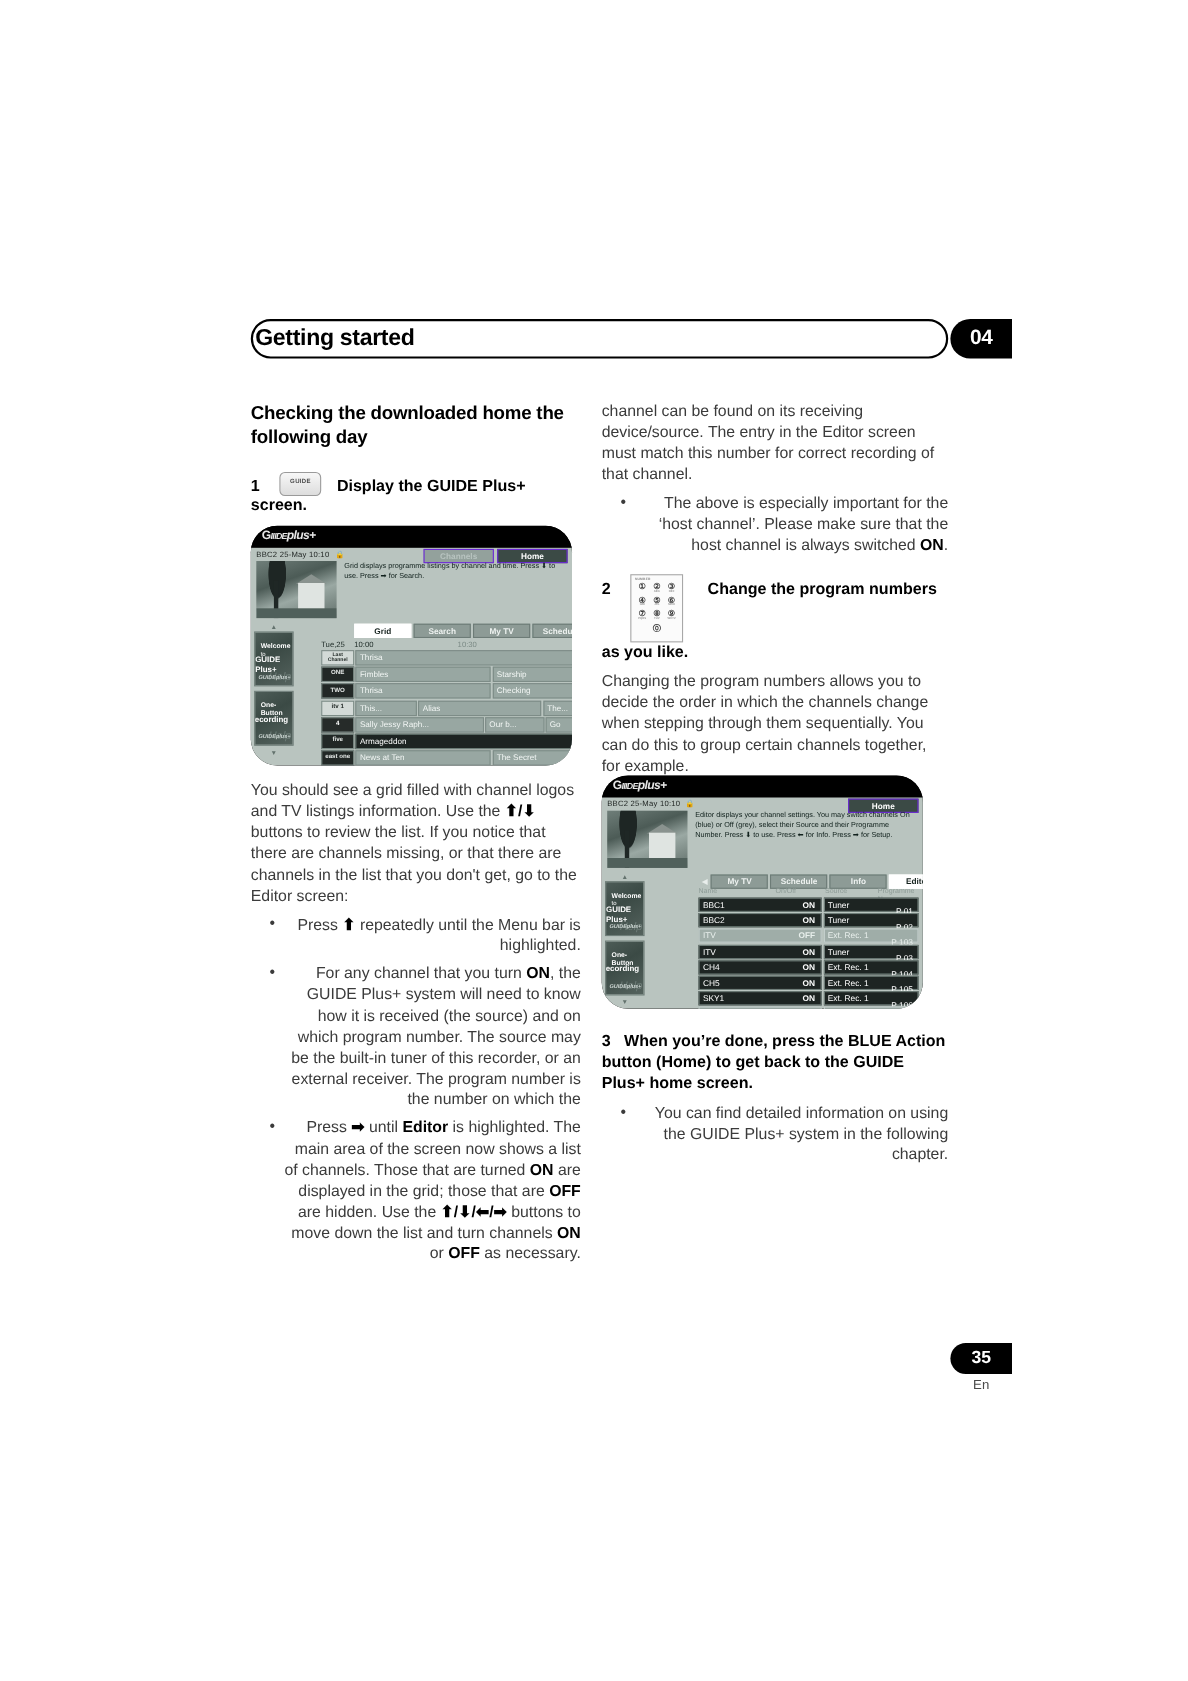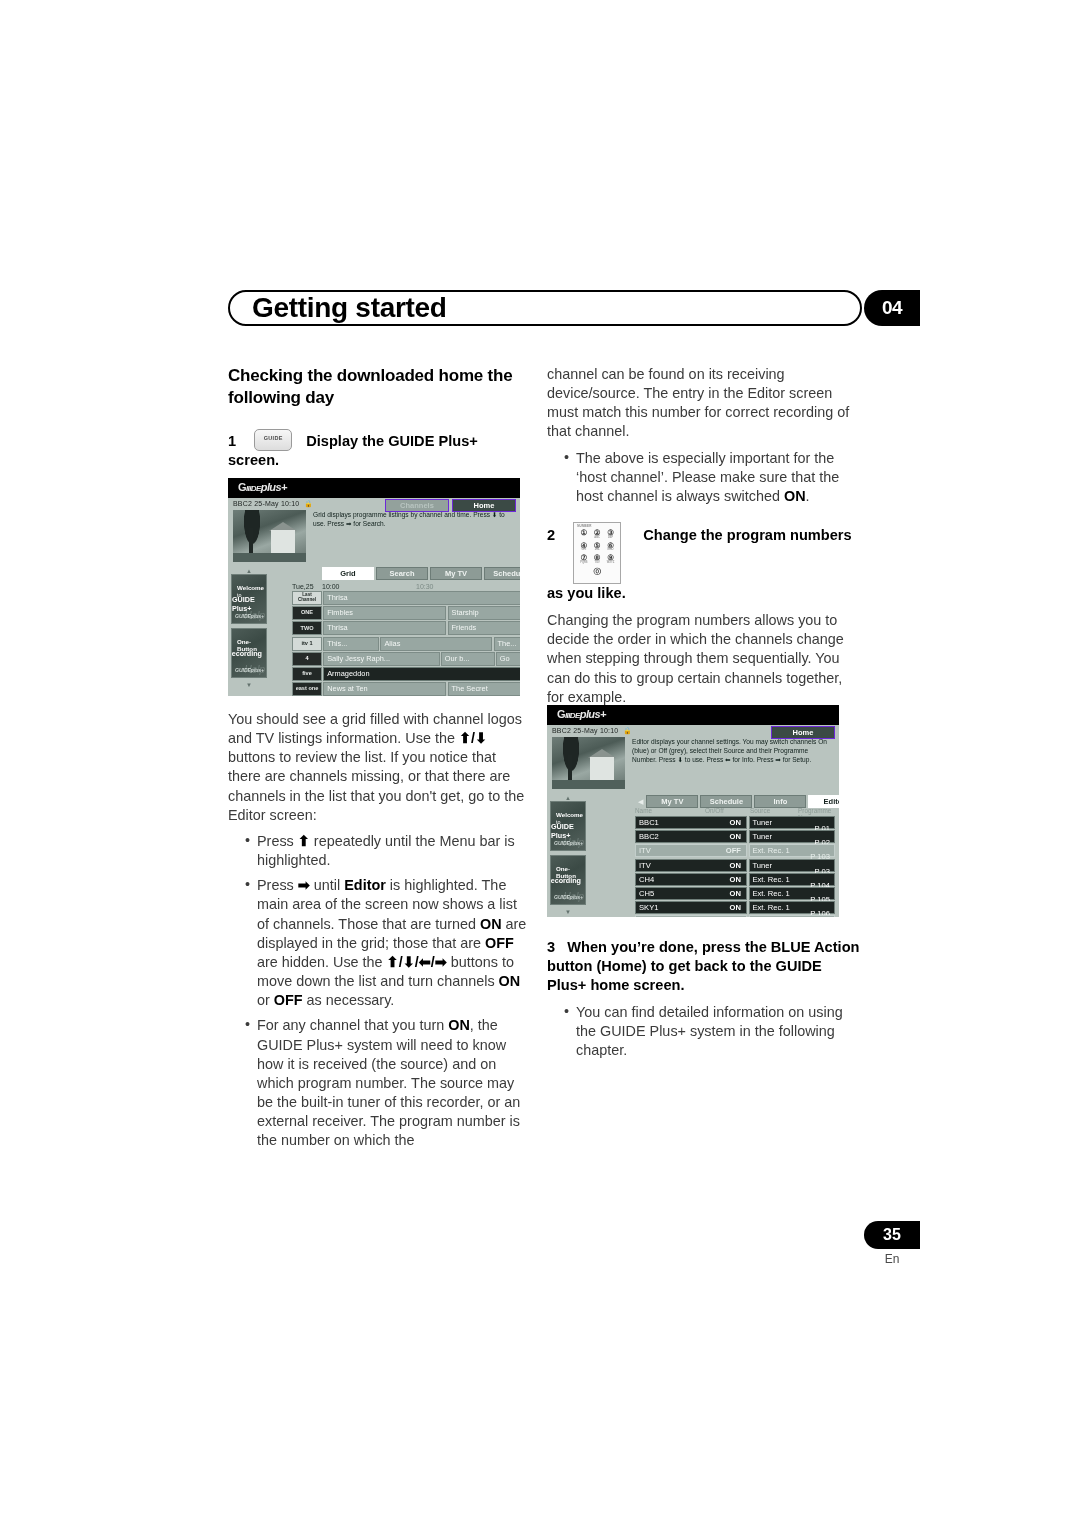--- a/index.html
+++ b/index.html
@@ -23,24 +23,24 @@
     top: 290px;
     width: 634px;
     height: 36px;
     border: 2px solid #000;
     border-radius: 18px;
     box-sizing: border-box;
     display: flex;
     align-items: center;
   }
   .page-header .title {
-    font-size: 28px;
+    font-size: 21px;
     font-weight: bold;
     letter-spacing: -0.3px;
-    padding-left: 22px;
+    padding-left: 2px;
     color: #000;
   }
   .chapter-tag {
     position: absolute;
     left: 864px;
     top: 290px;
     width: 56px;
     height: 36px;
     background: #000;
     border-radius: 18px 0 0 18px;
@@ -98,20 +98,21 @@
     padding: 0 0 0 17px;
     list-style: none;
   }
   ul.bullets li {
     font-size: 14.4px;
     line-height: 1.33;
     color: #3b3b3b;
     margin-bottom: 6px;
     position: relative;
     padding-left: 12px;
+    text-align: right;
   }
   ul.bullets li:before {
     content: "\2022";
     position: absolute;
     left: 0;
     top: -1px;
     color: #3b3b3b;
   }
   ul.bullets li b { color: #000; }
 
@@ -184,20 +185,21 @@
   }
 
   
   .tv {
     position: absolute;
     width: 292px;
     background: #000;
     box-sizing: border-box;
     font-family: "Liberation Sans", sans-serif;
     overflow: hidden;
+    border-radius: 24px;
   }
   #tv-grid { left: 228px; top: 478px; height: 218px; }
   #tv-editor { left: 547px; top: 705px; height: 212px; }
 
   .tv-logobar {
     height: 20px;
     background: #000;
     position: relative;
   }
   .tv-logobar .gp-logo {
@@ -560,21 +562,21 @@
             <div class="prog" style="flex: 0 0 100%;"><span>Thrisa</span></div>
           </div>
           <div class="grid-row">
             <div class="grid-logo dark">ONE</div>
             <div class="prog" style="flex: 0 0 55%;"><span>Fimbles</span></div>
             <div class="prog" style="flex: 0 0 45%;"><span>Starship</span></div>
           </div>
           <div class="grid-row">
             <div class="grid-logo dark">TWO</div>
             <div class="prog" style="flex: 0 0 55%;"><span>Thrisa</span></div>
-            <div class="prog" style="flex: 0 0 45%;"><span>Friends</span></div>
+            <div class="prog" style="flex: 0 0 45%;"><span>Checking</span></div>
           </div>
           <div class="grid-row">
             <div class="grid-logo ">itv 1</div>
             <div class="prog" style="flex: 0 0 25%;"><span>This...</span></div>
             <div class="prog" style="flex: 0 0 50%;"><span>Alias</span></div>
             <div class="prog" style="flex: 0 0 25%;"><span>The...</span></div>
           </div>
           <div class="grid-row">
             <div class="grid-logo red">4</div>
             <div class="prog" style="flex: 0 0 52%;"><span>Sally Jessy Raph...</span></div>
@@ -597,22 +599,22 @@
 
 <div style="position:absolute;left:228px;top:710px;width:300px;">
   <p class="body">
     You should see a grid filled with channel logos and TV listings information. Use the
     <b>⬆/⬇</b>
     buttons to review the list. If you notice that there are channels missing, or that
     there are channels in the list that you don't get, go to the Editor screen:
   </p>
   <ul class="bullets">
     <li>Press <b>⬆</b> repeatedly until the Menu bar is highlighted.</li>
+    <li>For any channel that you turn <b>ON</b>, the GUIDE Plus+ system will need to know how it is received (the source) and on which program number. The source may be the built-in tuner of this recorder, or an external receiver. The program number is the number on which the</li>
     <li>Press <b>➡</b> until <b>Editor</b> is highlighted. The main area of the screen now shows a list of channels. Those that are turned <b>ON</b> are displayed in the grid; those that are <b>OFF</b> are hidden. Use the <b>⬆/⬇/⬅/➡</b> buttons to move down the list and turn channels <b>ON</b> or <b>OFF</b> as necessary.</li>
-    <li>For any channel that you turn <b>ON</b>, the GUIDE Plus+ system will need to know how it is received (the source) and on which program number. The source may be the built-in tuner of this recorder, or an external receiver. The program number is the number on which the</li>
   </ul>
 </div>
 
 <div class="col-right">
   <p class="body">channel can be found on its receiving device/source. The entry in the Editor screen must match this number for correct recording of that channel.</p>
   <ul class="bullets">
     <li>The above is especially important for the ‘host channel’. Please make sure that the host channel is always switched <b>ON</b>.</li>
   </ul>
 
   <div style="margin-top:16px;">

